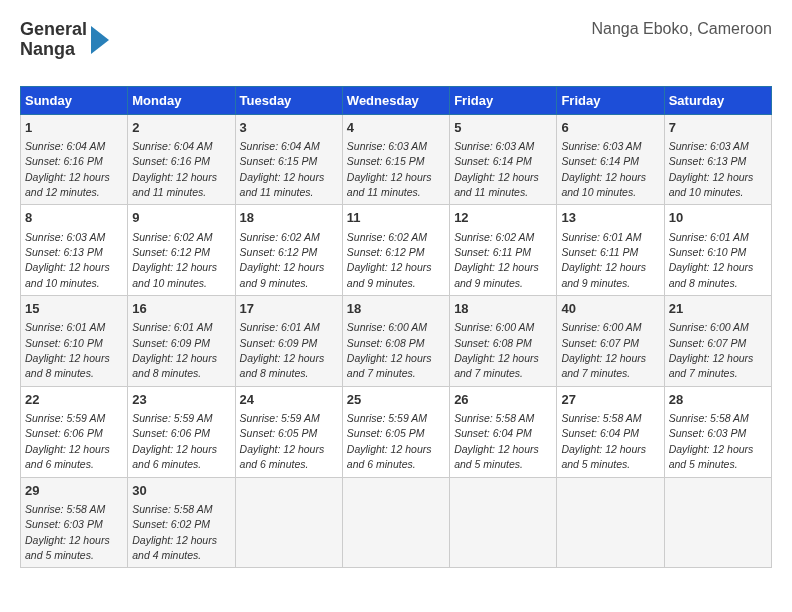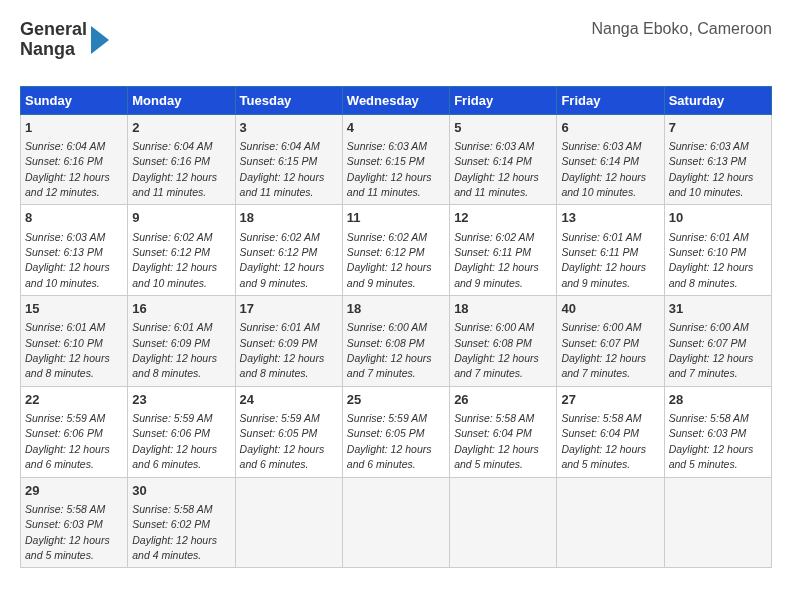--- a/index.html
+++ b/index.html
@@ -144,21 +144,21 @@
         <td><span class="day-num">13</span><span class="day-info">Sunrise: 6:01 AM<br>Sunset: 6:11 PM<br>Daylight: 12 hours and 9 minutes.</span></td>
         <td><span class="day-num">10</span><span class="day-info">Sunrise: 6:01 AM<br>Sunset: 6:10 PM<br>Daylight: 12 hours and 8 minutes.</span></td>
       </tr>
       <tr>
         <td><span class="day-num">15</span><span class="day-info">Sunrise: 6:01 AM<br>Sunset: 6:10 PM<br>Daylight: 12 hours and 8 minutes.</span></td>
         <td><span class="day-num">16</span><span class="day-info">Sunrise: 6:01 AM<br>Sunset: 6:09 PM<br>Daylight: 12 hours and 8 minutes.</span></td>
         <td><span class="day-num">17</span><span class="day-info">Sunrise: 6:01 AM<br>Sunset: 6:09 PM<br>Daylight: 12 hours and 8 minutes.</span></td>
         <td><span class="day-num">18</span><span class="day-info">Sunrise: 6:00 AM<br>Sunset: 6:08 PM<br>Daylight: 12 hours and 7 minutes.</span></td>
         <td><span class="day-num">18</span><span class="day-info">Sunrise: 6:00 AM<br>Sunset: 6:08 PM<br>Daylight: 12 hours and 7 minutes.</span></td>
         <td><span class="day-num">40</span><span class="day-info">Sunrise: 6:00 AM<br>Sunset: 6:07 PM<br>Daylight: 12 hours and 7 minutes.</span></td>
-        <td><span class="day-num">31</span><span class="day-info">Sunrise: 6:00 AM<br>Sunset: 6:07 PM<br>Daylight: 12 hours and 7 minutes.</span></td>
+        <td><span class="day-num">21</span><span class="day-info">Sunrise: 6:00 AM<br>Sunset: 6:07 PM<br>Daylight: 12 hours and 7 minutes.</span></td>
       </tr>
       <tr>
         <td><span class="day-num">22</span><span class="day-info">Sunrise: 5:59 AM<br>Sunset: 6:06 PM<br>Daylight: 12 hours and 6 minutes.</span></td>
         <td><span class="day-num">23</span><span class="day-info">Sunrise: 5:59 AM<br>Sunset: 6:06 PM<br>Daylight: 12 hours and 6 minutes.</span></td>
         <td><span class="day-num">24</span><span class="day-info">Sunrise: 5:59 AM<br>Sunset: 6:05 PM<br>Daylight: 12 hours and 6 minutes.</span></td>
         <td><span class="day-num">25</span><span class="day-info">Sunrise: 5:59 AM<br>Sunset: 6:05 PM<br>Daylight: 12 hours and 6 minutes.</span></td>
         <td><span class="day-num">26</span><span class="day-info">Sunrise: 5:58 AM<br>Sunset: 6:04 PM<br>Daylight: 12 hours and 5 minutes.</span></td>
         <td><span class="day-num">27</span><span class="day-info">Sunrise: 5:58 AM<br>Sunset: 6:04 PM<br>Daylight: 12 hours and 5 minutes.</span></td>
         <td><span class="day-num">28</span><span class="day-info">Sunrise: 5:58 AM<br>Sunset: 6:03 PM<br>Daylight: 12 hours and 5 minutes.</span></td>
       </tr>

